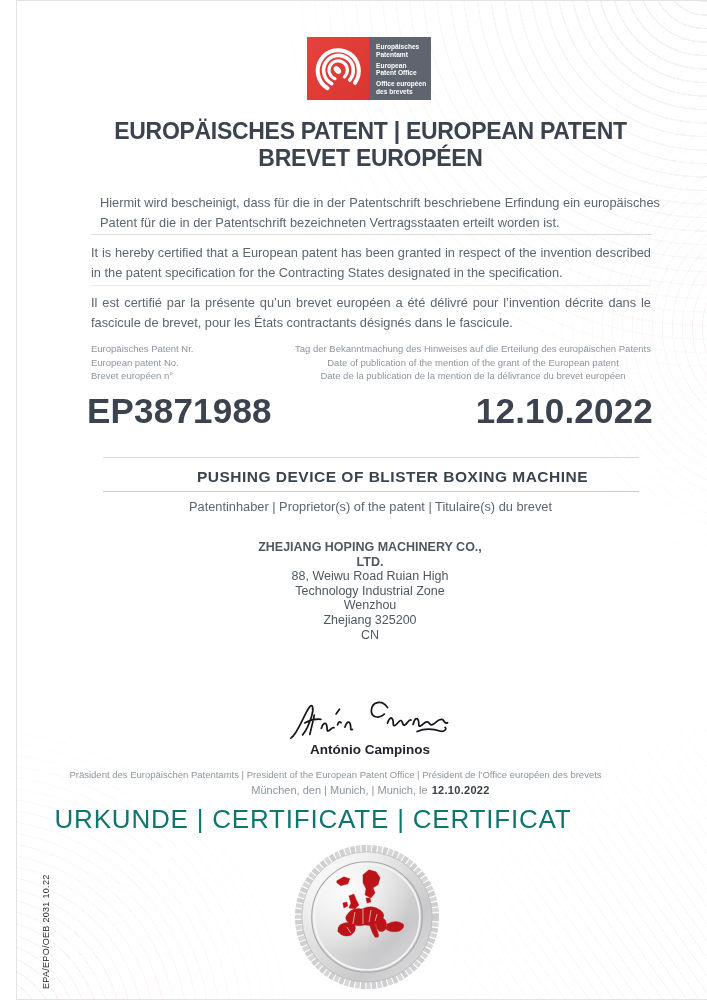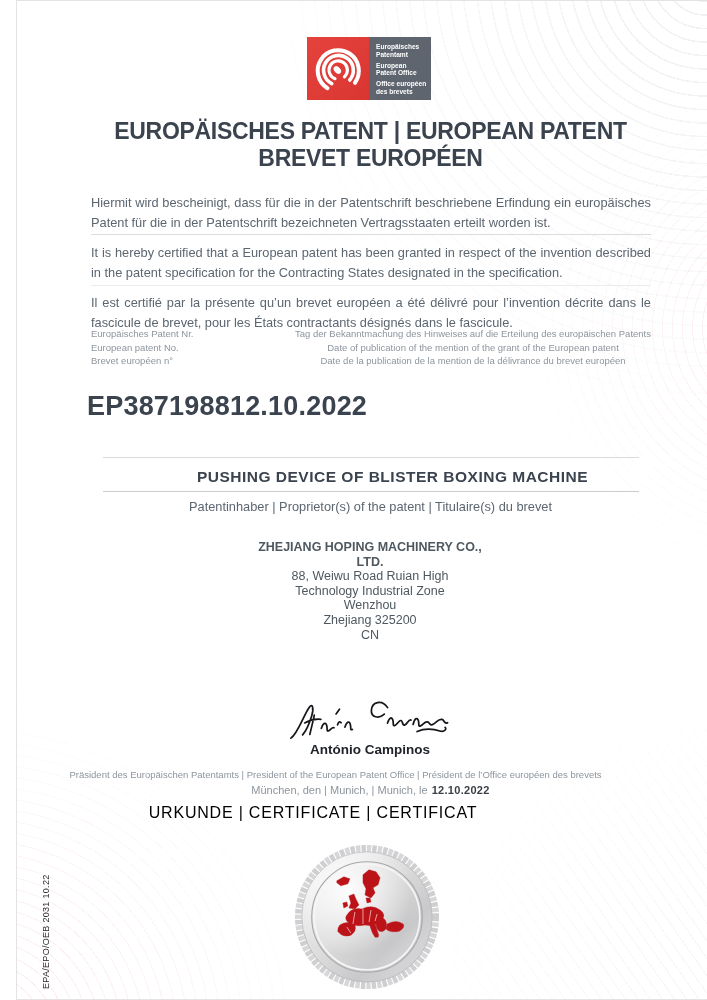--- a/index.html
+++ b/index.html
@@ -31,34 +31,34 @@
   .logo{position:absolute;left:290px;top:36px;display:flex;}
   .logo-red{width:62px;height:63px;background:linear-gradient(135deg,#e6423d 0%,#d93632 100%);display:flex;align-items:center;justify-content:center;}
   .logo-gray{width:62px;height:63px;background:#5e656e;box-sizing:border-box;padding:6px 4px 4px 7px;}
   .logo-gray .grp{color:#fff;font-size:6.6px;line-height:7.6px;font-weight:bold;margin-bottom:3.5px;}
 
   
   .main-title{position:absolute;left:0;top:117px;width:707px;text-align:center;
     font-weight:800;font-size:23px;line-height:27px;color:#3b434f;letter-spacing:-0.3px;}
 
   
-  .paras{position:absolute;left:74px;top:192px;width:560px;color:#5c6670;
+  .paras{position:absolute;left:83px;top:192px;width:560px;color:#5c6670;
     font-size:12.8px;line-height:19.5px;text-align:justify;}
   .para{margin:0;}
   .hr1{position:absolute;left:74px;top:233px;width:560px;border-top:1px solid #dcdcdc;}
   .hr2{position:absolute;left:74px;top:284px;width:560px;border-top:1px solid #ececec;}
   .para-en{position:absolute;left:74px;top:242px;width:560px;}
   .para-fr{position:absolute;left:74px;top:292px;width:560px;}
 
   
-  .labels{position:absolute;left:74px;top:326px;width:560px;display:flex;justify-content:space-between;
+  .labels{position:absolute;left:74px;top:341px;width:560px;display:flex;justify-content:space-between;
     font-size:9.5px;line-height:13.5px;color:#8d959d;}
   .labels .right{text-align:center;}
-  .big-row{position:absolute;left:70px;top:390px;width:566px;display:flex;
-    font-size:27px;font-weight:bold;color:#3b434f;letter-spacing:0.2px;}
+  .big-row{position:absolute;left:70px;top:390px;width:566px;display:flex;justify-content:space-between;
+    font-size:35px;font-weight:bold;color:#3b434f;letter-spacing:0.2px;}
 
   
   .rule-a{position:absolute;left:86px;top:456px;width:536px;border-top:1px solid #d8dadd;}
   .inv-title{position:absolute;left:8px;top:467px;width:707px;text-align:center;
     font-size:15.5px;font-weight:bold;color:#3b434f;letter-spacing:0.5px;padding-left:14px;}
   .rule-b{position:absolute;left:86px;top:490px;width:536px;border-top:1px solid #c9cdd1;}
   .prop-label{position:absolute;left:0;top:498px;width:707px;text-align:center;
     font-size:12.8px;color:#5c6670;}
 
   
@@ -71,21 +71,21 @@
   .sig-svg{display:block;margin:0 auto;}
   .sig-name{font-size:13.5px;font-weight:bold;color:#20242a;margin-top:-2px;}
   .president{position:absolute;left:0;top:768px;width:637px;text-align:center;
     font-size:9.5px;color:#8d959d;}
   .munich{position:absolute;left:0;top:783px;width:707px;text-align:center;
     font-size:11px;color:#8d959d;}
   .munich b{color:#3a3f45;margin-left:4px;letter-spacing:0.3px;}
 
   
   .urkunde{position:absolute;left:0;top:803px;width:592px;text-align:center;
-    font-size:16px;font-weight:300;color:#000000;letter-spacing:0.8px;}
+    font-size:26px;font-weight:300;color:#0f766e;letter-spacing:0.8px;}
 
   
   .medal{position:absolute;left:276px;top:842px;width:148px;height:148px;}
 
   
   .side-code{position:absolute;left:24px;top:988px;width:140px;
     transform:rotate(-90deg);transform-origin:left top;
     font-size:9px;color:#2b2b2b;letter-spacing:0.3px;white-space:nowrap;}
 </style>
 </head>

